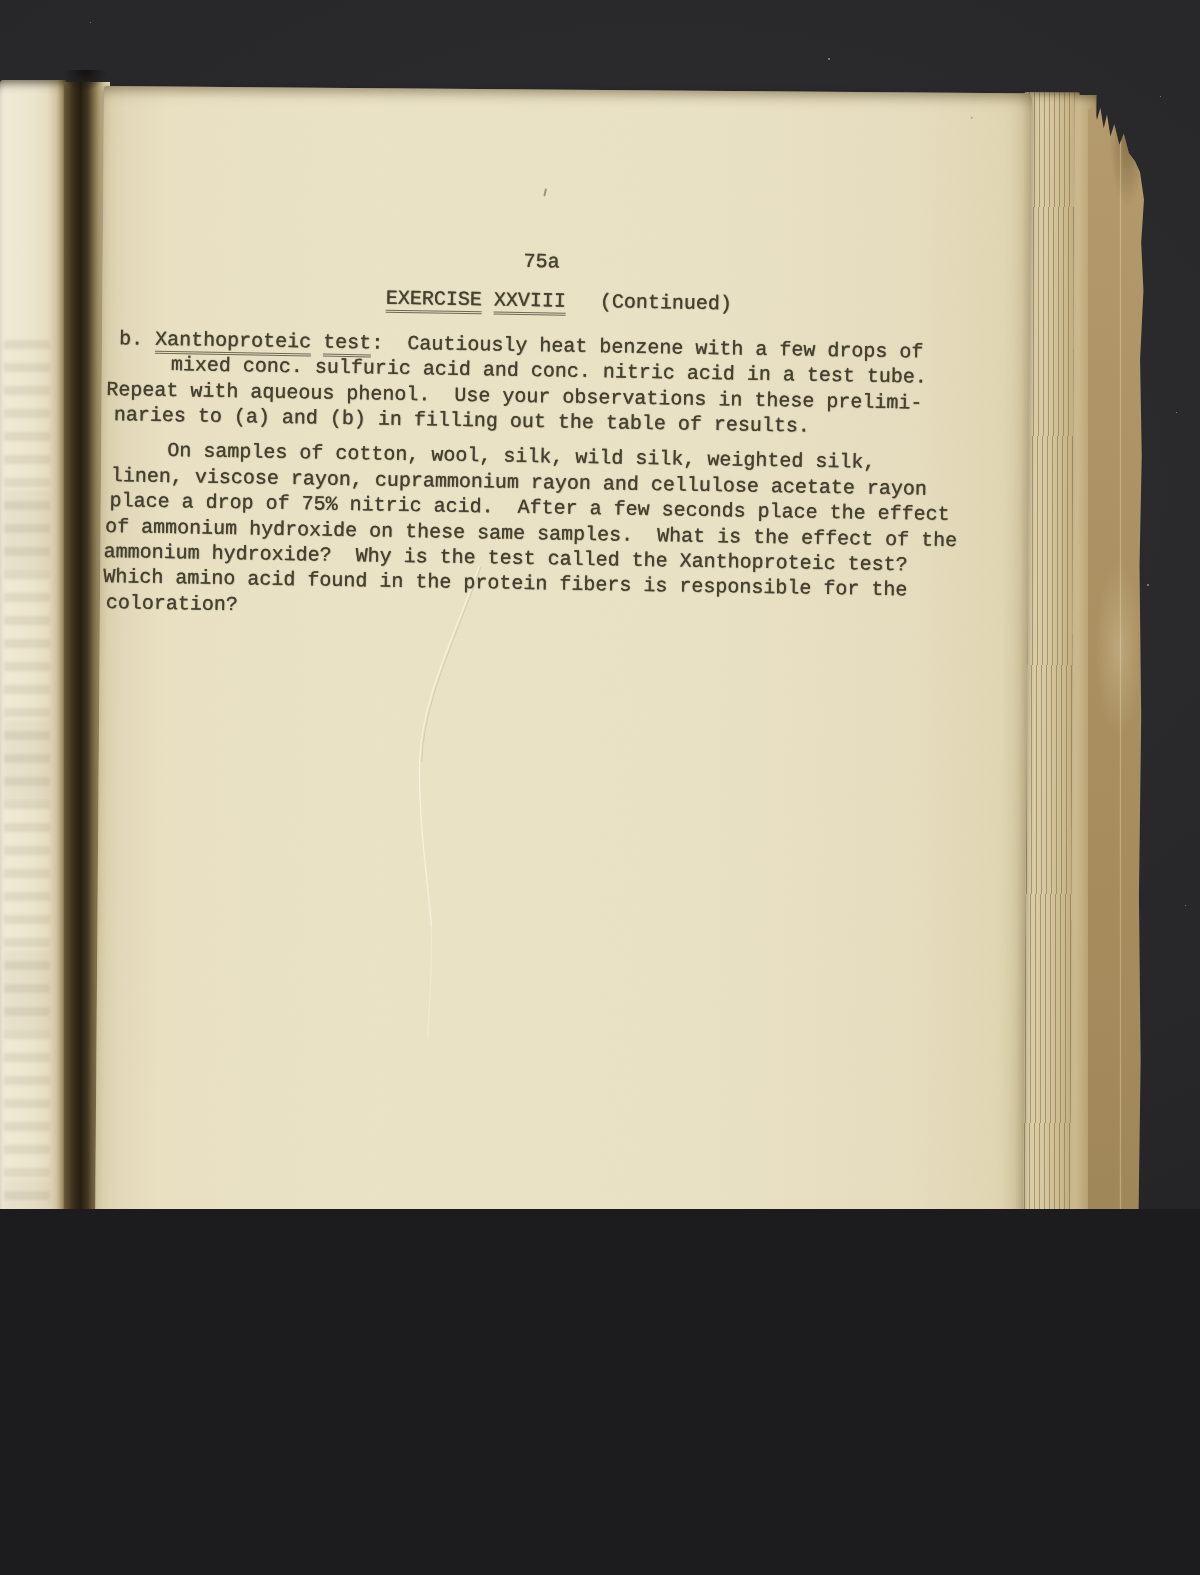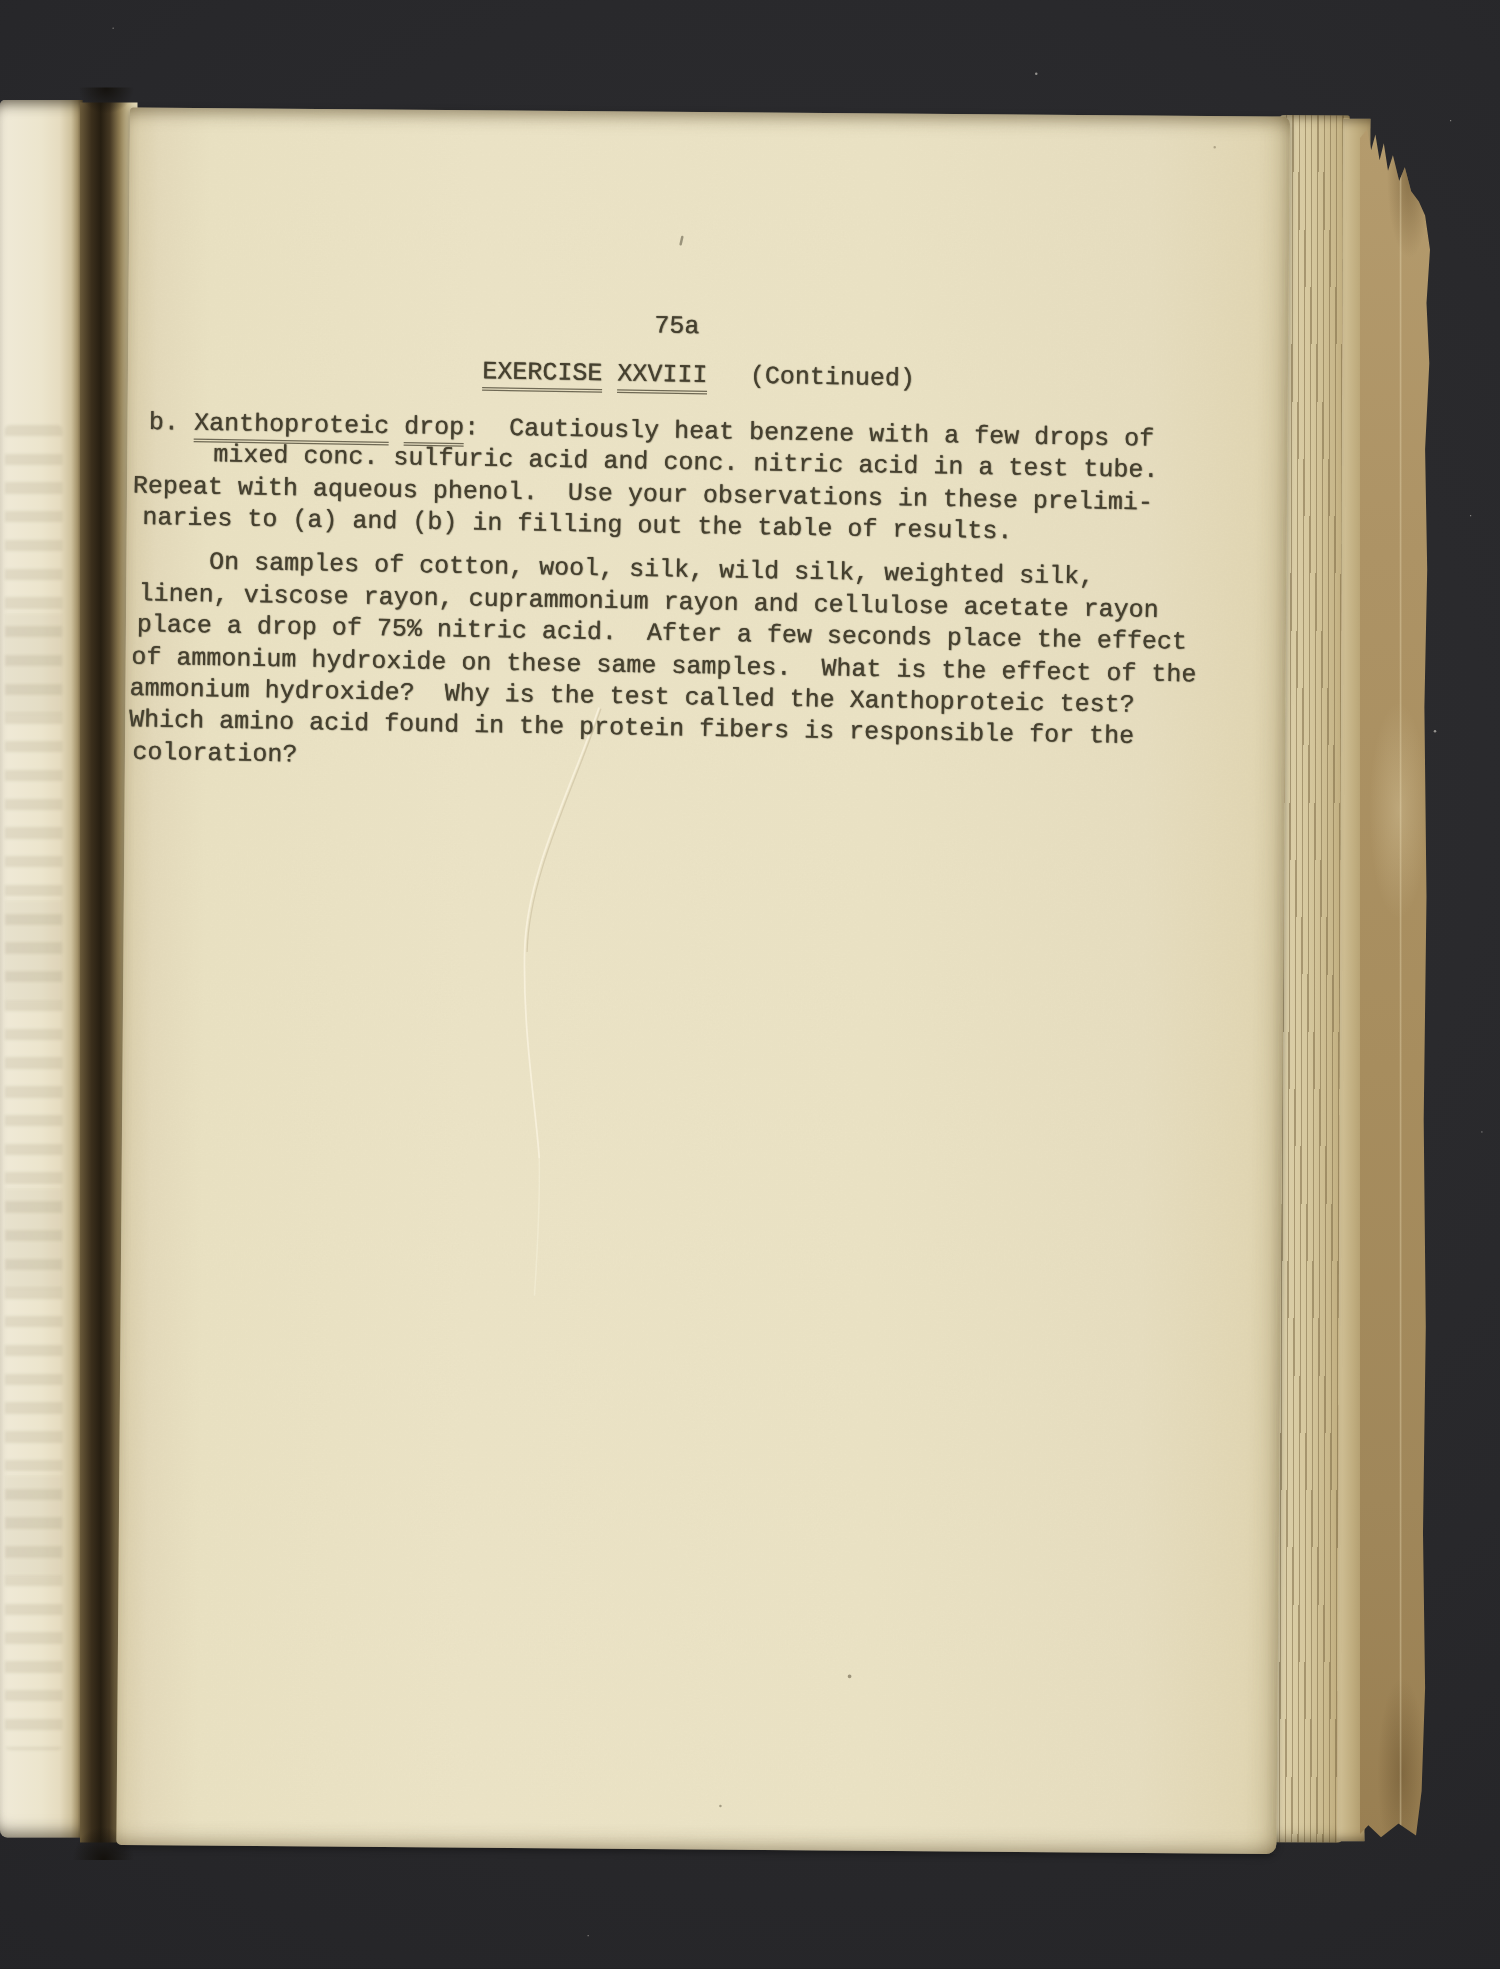--- a/index.html
+++ b/index.html
@@ -1,17 +1,17 @@
 <!DOCTYPE html>
 <html><head>
 <meta charset="utf-8">
 <style>
   html,body { margin:0; padding:0; background:#1c1c1e; }
   .scene {
-    position:relative; width:1200px; height:1575px; overflow:hidden;
+    position:relative; width:1200px; height:1209px; overflow:hidden;
     background: radial-gradient(120% 90% at 55% 40%, #2e2e31 0%, #28282b 55%, #222225 100%);
     font-family:"Liberation Sans", sans-serif;
   }
   .dust { position:absolute; border-radius:50%; background:rgba(222,219,210,.6); }
 
   
   .left-leaf {
     position:absolute; left:0; top:80px; width:66px; height:1390px;
     background:linear-gradient(90deg,#f0ead8 0%,#ece5cd 50%,#e6dcc0 72%,#cfc29e 86%,#a6956c 94%,#6a5a3a 100%);
     box-shadow: inset 0 10px 10px -7px rgba(35,28,15,.65), inset 0 -12px 12px -8px rgba(35,28,15,.55);
@@ -139,21 +139,21 @@
     <div class="mark speck2"></div>
     <div class="mark speck3"></div>
 
     <div class="typed">
 
       <div class="pageno">75a</div>
 
       <div class="heading"><span class="du">EXERCISE</span><span class="du w2">XXVIII</span><span class="suffix">(Continued)</span></div>
 
       <div class="para p1">
-        <div class="line" style="margin-left:12px"><span>b. </span><span class="du">Xanthoproteic</span><span> </span><span class="du">drop</span><span>:  Cautiously heat benzene with a few drops of</span></div>
+        <div class="line" style="margin-left:12px"><span>b. </span><span class="du">Xanthoproteic</span><span> </span><span class="du">test</span><span>:  Cautiously heat benzene with a few drops of</span></div>
         <div class="line" style="margin-left:64px">mixed conc. sulfuric acid and conc. nitric acid in a test tube.</div>
         <div class="line" style="margin-left:0">Repeat with aqueous phenol.  Use your observations in these prelimi-</div>
         <div class="line" style="margin-left:8px">naries to (a) and (b) in filling out the table of results.</div>
       </div>
 
       <div class="para p2">
         <div class="line" style="margin-left:62px">On samples of cotton, wool, silk, wild silk, weighted silk,</div>
         <div class="line" style="margin-left:6px">linen, viscose rayon, cuprammonium rayon and cellulose acetate rayon</div>
         <div class="line" style="margin-left:5px">place a drop of 75% nitric acid.  After a few seconds place the effect</div>
         <div class="line" style="margin-left:1px">of ammonium hydroxide on these same samples.  What is the effect of the</div>

